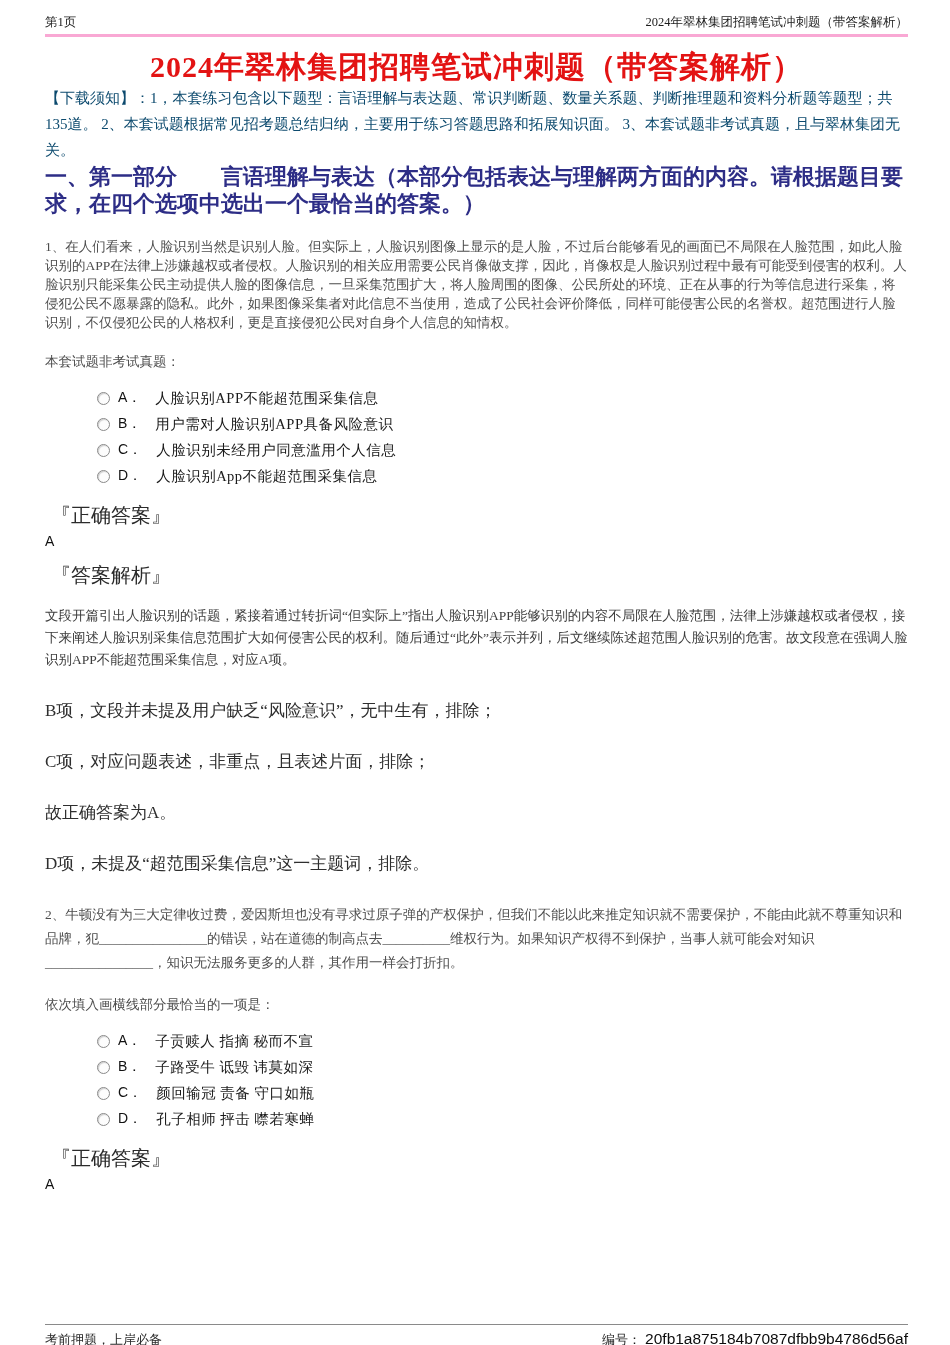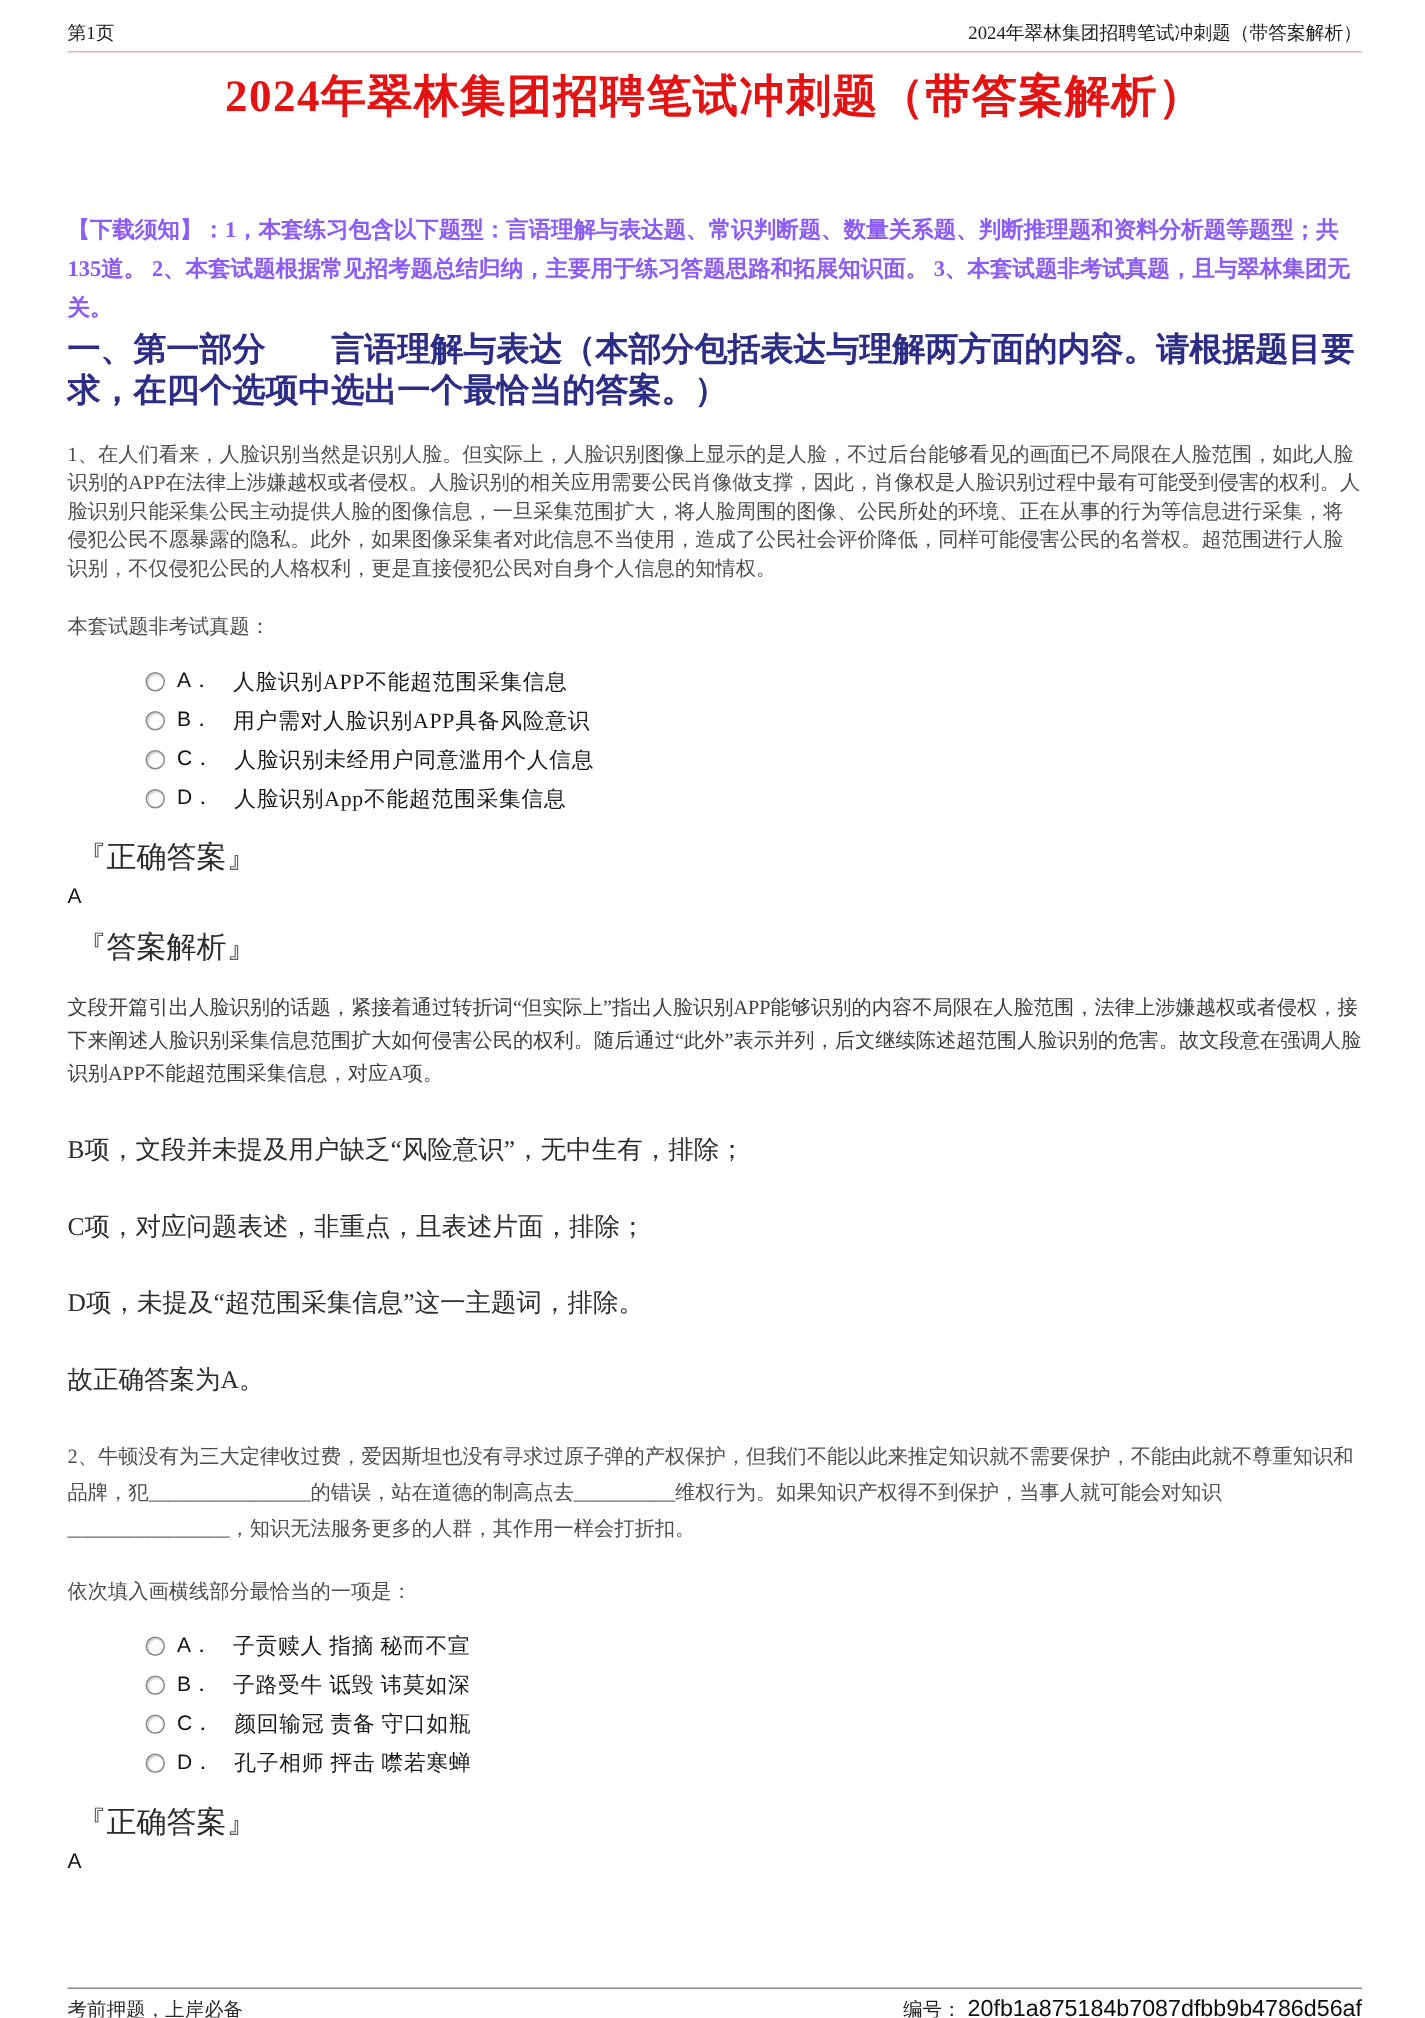--- a/index.html
+++ b/index.html
@@ -7,32 +7,31 @@
     width:950px;height:1345px;overflow:hidden;position:relative;
     font-family:"Liberation Serif","DejaVu Serif",serif;
     color:#222;
   }
   .page{width:950px;height:1345px;position:relative;background:#ffffff;}
   .content{padding:0 42px 0 45px;}
 
   .header{
     display:flex;justify-content:space-between;align-items:flex-end;
     margin:14px 42px 0 45px;
-    border-bottom:1px solid #f9a8d4;
+    border-bottom:3px solid #f9a8d4;
     padding-bottom:3px;
     font-size:12.5px;color:#1c1c1c;
   }
   .doc-title{
     margin-top:12px;text-align:center;
     color:#e31313;font-size:30px;font-weight:bold;
     letter-spacing:1px;line-height:36px;
   }
   .notice{
-    margin-top:58px;
-    font-size:15px;font-weight:bold;color:#8b5cf6;
+    font-size:15px;font-weight:normal;color:#0c4a6e;
     line-height:26px;
   }
   .section-heading{
     color:#2d2d86;font-size:22px;font-weight:bold;
     line-height:27px;
   }
   .q-body{
     margin-top:20px;
     font-size:13.5px;color:#4d4d4d;line-height:19px;
   }
@@ -135,22 +134,22 @@
       </div>
     </div>
 
     <div class="ans-label">『正确答案』</div>
     <div class="ans-value">A</div>
     <div class="ans-label">『答案解析』</div>
 
     <div class="analysis-p">文段开篇引出人脸识别的话题，紧接着通过转折词“但实际上”指出人脸识别APP能够识别的内容不局限在人脸范围，法律上涉嫌越权或者侵权，接下来阐述人脸识别采集信息范围扩大如何侵害公民的权利。随后通过“此外”表示并列，后文继续陈述超范围人脸识别的危害。故文段意在强调人脸识别APP不能超范围采集信息，对应A项。</div>
     <div class="exclude-line">B项，文段并未提及用户缺乏“风险意识”，无中生有，排除；</div>
     <div class="exclude-line">C项，对应问题表述，非重点，且表述片面，排除；</div>
+    <div class="exclude-line">故正确答案为A。</div>
     <div class="exclude-line">D项，未提及“超范围采集信息”这一主题词，排除。</div>
-    <div class="exclude-line">故正确答案为A。</div>
 
     <div class="q-body q2-body">2、牛顿没有为三大定律收过费，爱因斯坦也没有寻求过原子弹的产权保护，但我们不能以此来推定知识就不需要保护，不能由此就不尊重知识和品牌，犯________________的错误，站在道德的制高点去__________维权行为。如果知识产权得不到保护，当事人就可能会对知识________________，知识无法服务更多的人群，其作用一样会打折扣。</div>
     <div class="stem">依次填入画横线部分最恰当的一项是：</div>
 
     <div class="options">
       <div class="option-row">
         <span class="radio"></span>
         <span class="opt-label">A．</span>
         <span class="opt-text">子贡赎人 指摘 秘而不宣</span>
       </div>

